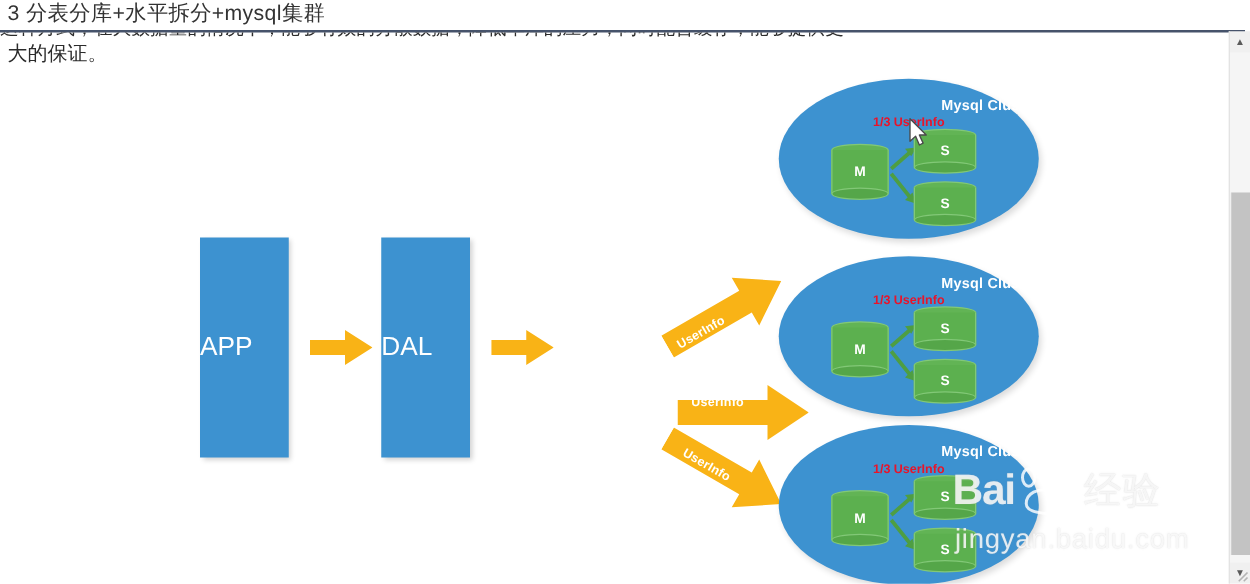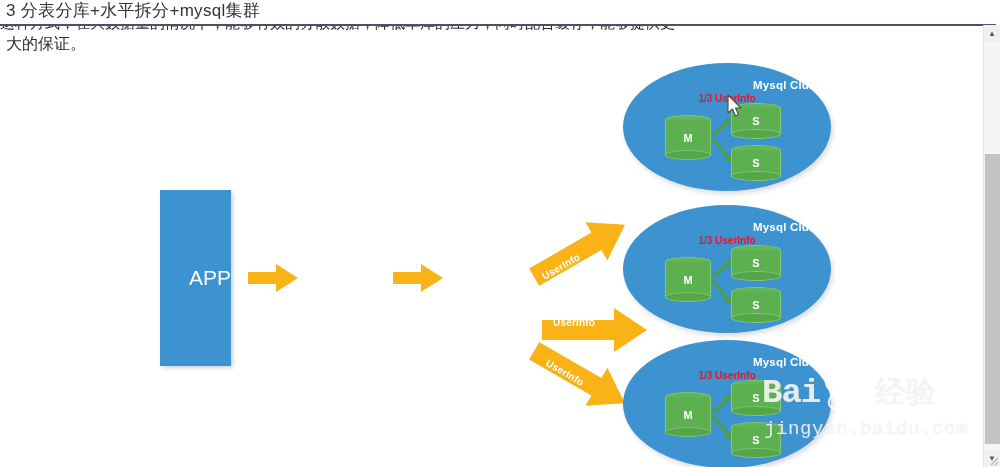--- a/index.html
+++ b/index.html
@@ -64,21 +64,21 @@
     left: 0px;
     top: 55px;
     width: 984px;
     height: 412px;
   }
 
   .pipe-box {
     position: absolute;
     display: flex;
     align-items: center;
-    justify-content: flex-end;
+    justify-content: flex-start;
     color: #ffffff;
     font-size: 21px;
     box-shadow: 2px 2px 4px rgba(0,0,0,0.18);
   }
   .pipe-box.blue  { background: #3d92d0; }
   .pipe-box.green { background: #5cb04f; }
 
   #box-app   { left: 160px; top: 135px; width: 71px;  height: 176px; }
   #box-dal   { left: 305px; top: 135px; width: 71px;  height: 176px; }
   #box-cache { left: 450px; top: 135px; width: 71px;  height: 176px; }
@@ -213,21 +213,20 @@
 
   
   #watermark {
     position: absolute;
     left: 762px;
     top: 372px;
     width: 225px;
     height: 78px;
     z-index: 30;
     pointer-events: none;
-    font-family: Liberation Mono, monospace;
   }
   #wm-logo-row {
     position: absolute;
     left: 0; top: 0;
     display: flex;
     align-items: center;
   }
   #wm-bai {
     font-size: 34px;
     font-weight: bold;
@@ -239,21 +238,21 @@
   #wm-jy {
     font-size: 30px;
     color: rgba(255,255,255,0.78);
     letter-spacing: 1px;
     text-shadow: 0 0 1px rgba(170,170,170,0.55);
   }
   #wm-url {
     position: absolute;
     left: 2px;
     top: 46px;
-    font-size: 19px;
+    font-size: 22px;
     color: rgba(255,255,255,0.80);
     letter-spacing: 0.6px;
     text-shadow: 0 0 1px rgba(170,170,170,0.5);
   }
 
   
   #scrollbar {
     position: absolute;
     right: 0px;
     top: 25px;
@@ -306,20 +305,23 @@
 
 <div id="doc-title">3 分表分库+水平拆分+mysql集群</div>
 <div id="title-rule"></div>
 <div id="clipped-line"><span>这种方式，在大数据量的情况下，能够有效的分散数据，降低单库的压力，同时配合缓存，能够提供更</span></div>
 <div id="para-line">大的保证。</div>
 
 <div id="diagram">
 
   <div class="pipe-box blue" id="box-app">
     <span>APP</span>
+  </div>
+  <div class="pipe-box blue" id="box-dal">
+    <span>DAL</span>
   </div>
 
   <svg class="flat-arrow" id="arrow-app-dal" viewBox="0 0 50 30">
     <polygon points="0,9 28,9 28,1 50,15 28,29 28,21 0,21" fill="#f9b316"></polygon>
   </svg>
   <svg class="flat-arrow" id="arrow-dal-cache" viewBox="0 0 50 30">
     <polygon points="0,9 28,9 28,1 50,15 28,29 28,21 0,21" fill="#f9b316"></polygon>
   </svg>
 
   <svg class="fan-arrow" id="fan-arrow-1" viewBox="0 0 105 48">

